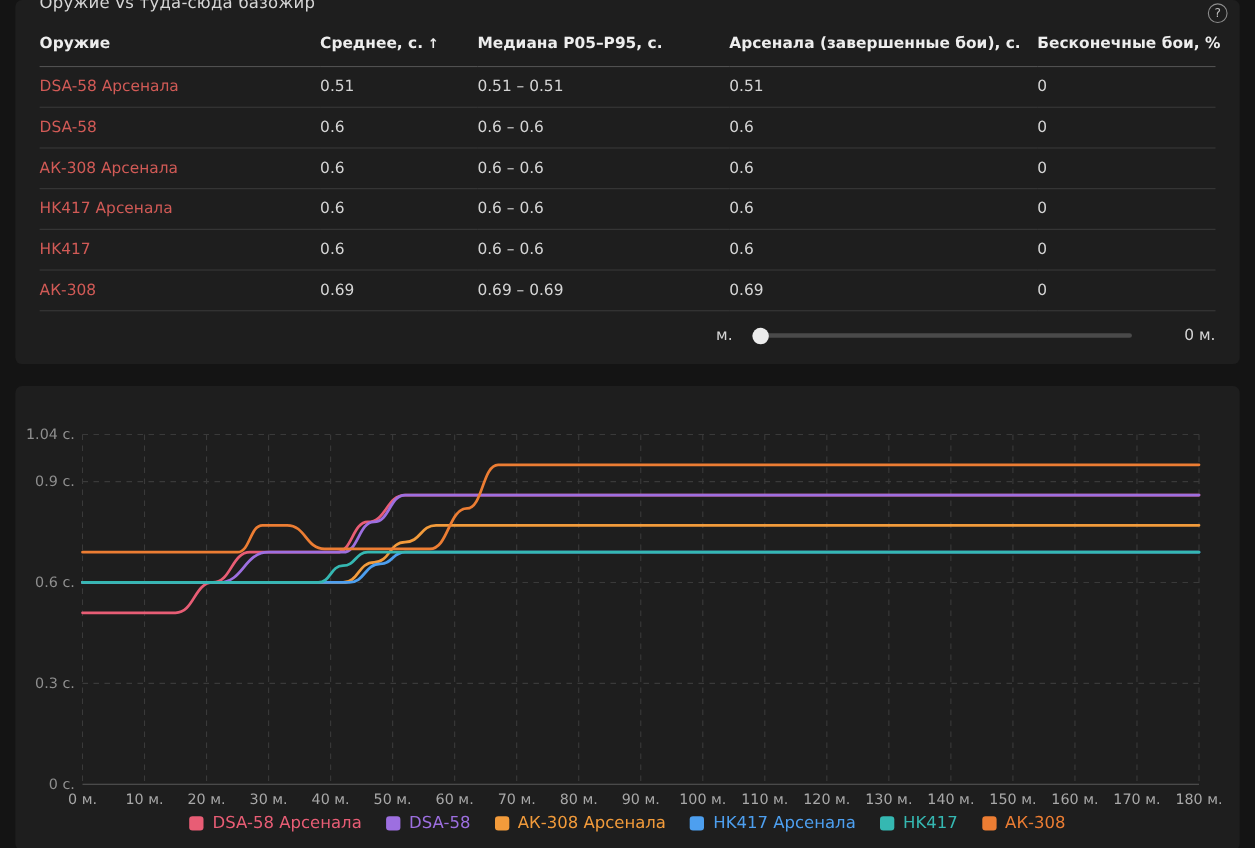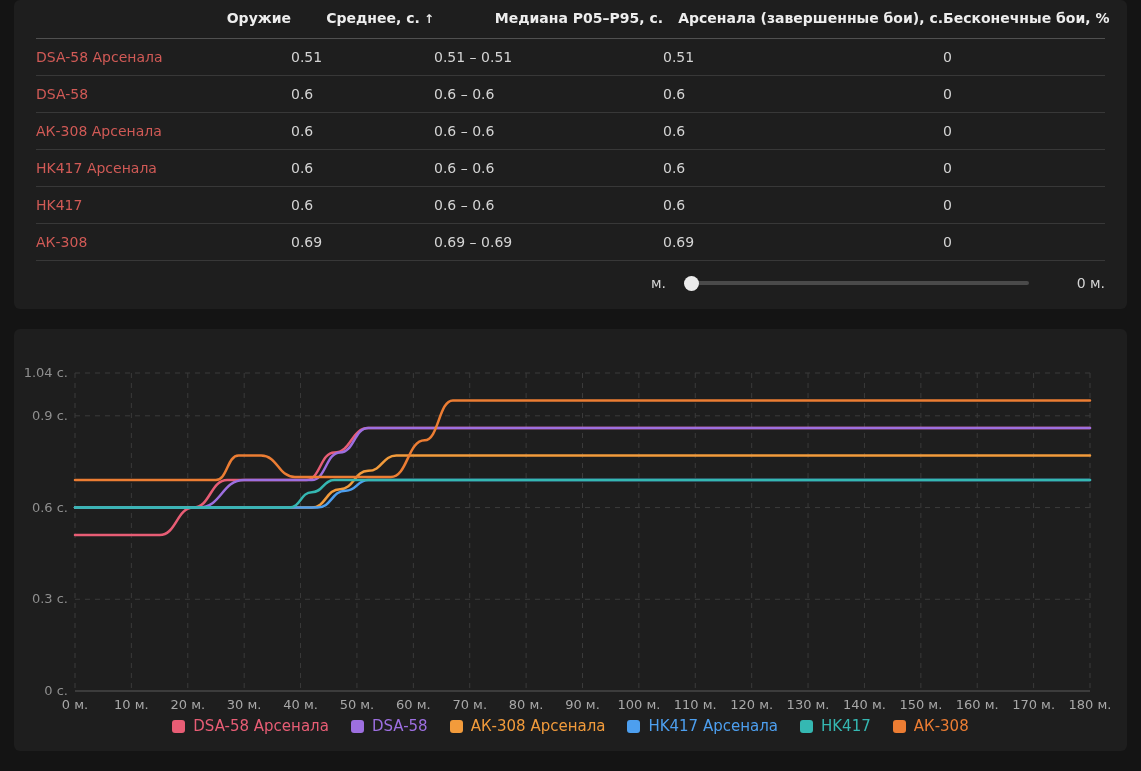--- a/index.html
+++ b/index.html
@@ -20,21 +20,21 @@
     position:absolute;top:3px;right:11px;width:16px;height:16px;
     border:1.5px solid #8d8d8d;border-radius:50%;
     color:#bdbdbd;font-size:11px;line-height:16px;text-align:center;
     cursor:pointer;user-select:none;
   }
   table{
     width:calc(100% - 44px);margin:0 22px;border-collapse:collapse;
     table-layout:fixed;font-size:14px;
   }
   thead th{
-    text-align:right;font-weight:600;color:#ededed;
+    text-align:left;font-weight:600;color:#ededed;
     padding:10px 0 12px;border-bottom:1px solid #505050;
     font-size:14px;cursor:pointer;white-space:nowrap;
   }
   tbody td{
     padding:10px 0;border-bottom:1px solid #383838;
     color:#d4d4d4;white-space:nowrap;
   }
   th.right,td.right{text-align:left;}
   .sort-arrow{font-size:12px;color:#ededed;}
   .weapon-link{color:#d15a56;cursor:pointer;}
@@ -62,20 +62,24 @@
     display:flex;justify-content:center;align-items:center;
     gap:22px;margin-top:4px;font-size:15px;
   }
   .legend-item{display:flex;align-items:center;gap:8px;cursor:pointer;}
   .legend-swatch{width:13px;height:13px;border-radius:3px;flex:0 0 auto;}
 </style>
 </head>
 <body>
 
 <div class="card table-card">
+  <div class="card-header">
+    <div class="card-title">Оружие vs туда-сюда базожир</div>
+    <div class="info-icon">?</div>
+  </div>
   <table>
     <colgroup>
       <col style="width:255px">
         <col style="width:143px">
         <col style="width:229px">
         <col style="width:280px">
         <col style="width:162px">
     </colgroup>
     <thead>
       <tr id="thead-row">

